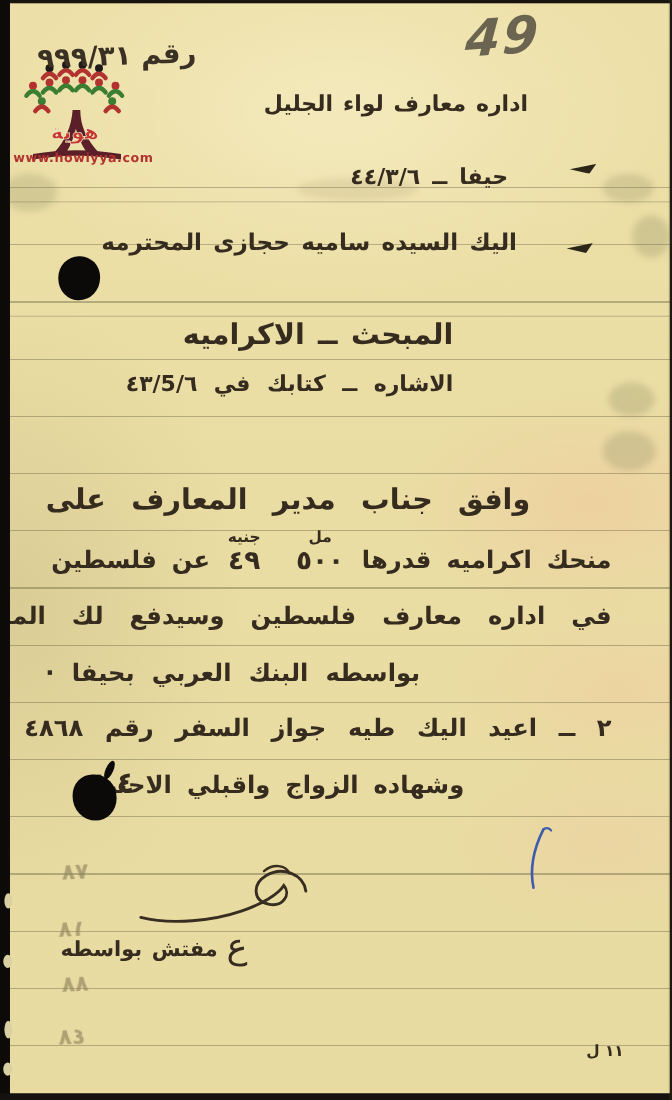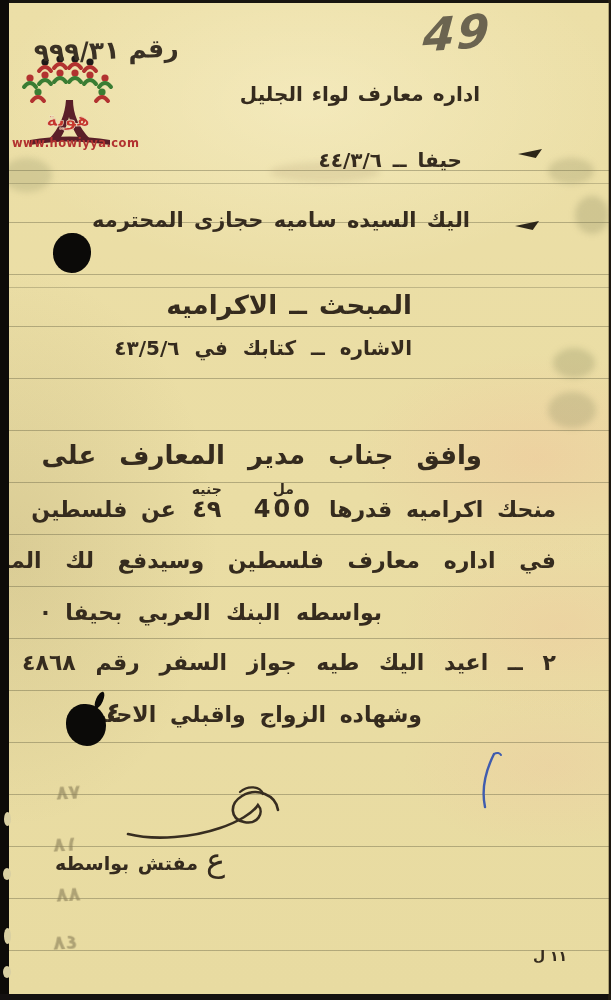--- a/index.html
+++ b/index.html
@@ -163,21 +163,21 @@
 
   <div id="recipient" class="ink">اليك السيده ساميه حجازى المحترمه</div>
   <div id="subject-line" class="ink">المبحث ــ الاكراميه</div>
   <div id="reference-line" class="ink">الاشاره ــ كتابك في ٤٣/5/٦</div>
 
   <div id="body-l1" class="ink">وافق جناب مدير المعارف على</div>
 
   <div id="amount-line" class="ink">
     <span>منحك اكراميه قدرها</span><span class="numstack">
         <span class="unit">مل</span>
-        <span class="num">400</span>
+        <span class="num">٥٠٠</span>
       </span><span class="numstack">
         <span class="unit">جنيه</span>
         <span class="num">٤٩</span>
       </span><span>عن فلسطين</span>
   </div>
 
   <div id="body-l3" class="ink">في اداره معارف فلسطين وسيدفع لك المبلغ</div>
   <div id="body-l4" class="ink">بواسطه البنك العربي بحيفا ·</div>
   <div id="body-l5" class="ink">٢ ــ اعيد اليك طيه جواز السفر رقم ٤٨٦٨ ١٦</div>
   <div id="body-l6" class="ink">وشهاده الزواج واقبلي الاحترام</div>

